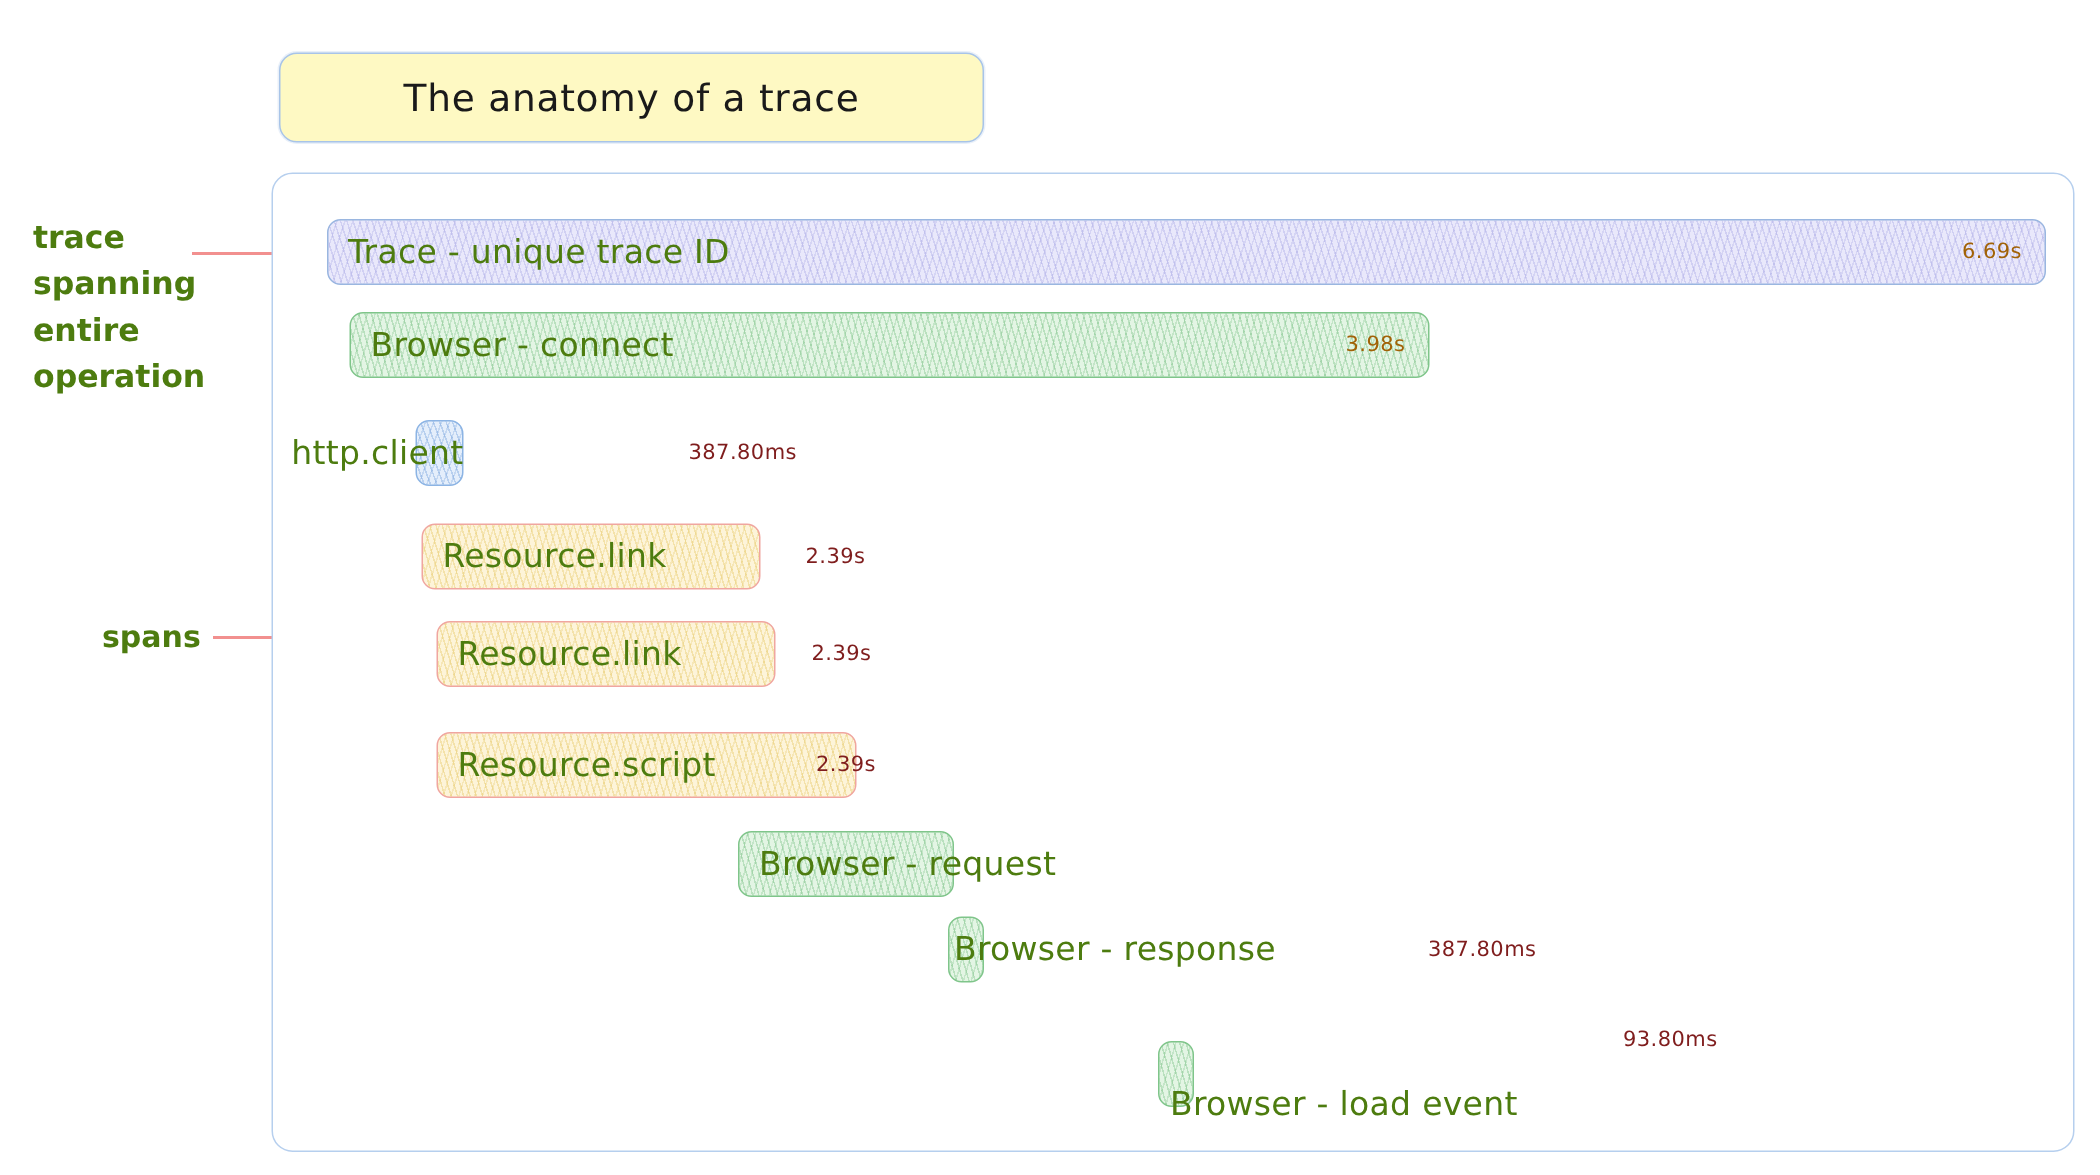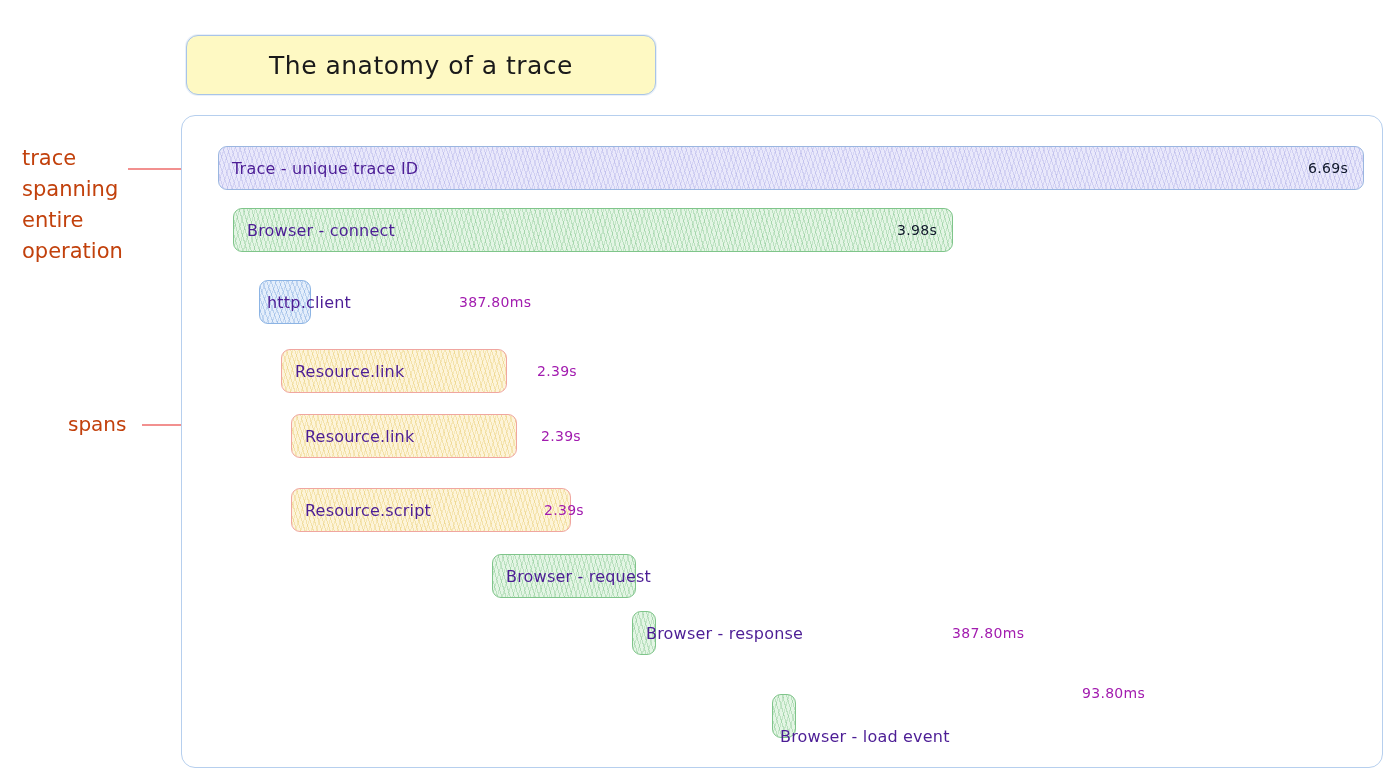--- a/index.html
+++ b/index.html
@@ -29,29 +29,29 @@
     position:relative;height:44px;border-radius:9px;
     display:flex;align-items:center;box-sizing:border-box;
     overflow:visible;
   }
   .bar .bg{
     position:absolute;inset:0;border-radius:9px;
     box-sizing:border-box;
   }
   .bar .label{
     position:relative;z-index:3;white-space:nowrap;
-    font-size:16px;color:#4c1d95;padding-left:14px;letter-spacing:.2px;
+    font-size:22px;color:#4d7c0f;padding-left:14px;letter-spacing:.2px;
   }
   .bar .dur-in{
     position:absolute;right:16px;top:50%;transform:translateY(-50%);
-    z-index:3;font-size:14px;color:#0f172a;letter-spacing:.3px;white-space:nowrap;
+    z-index:3;font-size:14px;color:#a16207;letter-spacing:.3px;white-space:nowrap;
   }
   .dur-out{
     position:absolute;top:50%;transform:translateY(-50%);
-    font-size:14px;color:#a21caf;letter-spacing:.3px;white-space:nowrap;
+    font-size:14px;color:#7f1d1d;letter-spacing:.3px;white-space:nowrap;
   }
 
   
   .fill-purple{
     background:
       repeating-linear-gradient(72deg, rgba(150,150,222,.30) 0 1px, rgba(255,255,255,0) 1px 4px),
       repeating-linear-gradient(108deg, rgba(150,150,222,.24) 0 1px, rgba(255,255,255,0) 1px 5px),
       #e9e8fb;
     border:1.4px solid #9ab6e0;
   }
@@ -71,21 +71,21 @@
   }
   .fill-yellow{
     background:
       repeating-linear-gradient(73deg, rgba(228,196,92,.38) 0 1px, rgba(255,255,255,0) 1px 4px),
       repeating-linear-gradient(107deg, rgba(228,196,92,.28) 0 1px, rgba(255,255,255,0) 1px 5px),
       #fdf4d9;
     border:1.4px solid #f0a6a0;
   }
 
   
-  .annot{position:absolute;font-size:20px;color:#c2410c;line-height:31px;white-space:pre-line;}
+  .annot{position:absolute;font-size:20px;color:#4d7c0f;line-height:31px;white-space:pre-line;font-weight:bold;}
   .leader{position:absolute;background:#f2908f;height:1.6px;}
   .vbracket{position:absolute;background:#f2908f;width:1.6px;}
 
   .op-text{font-size:21px;}
 </style>
 </head>
 <body>
 
 <div class="stage">
 
@@ -111,21 +111,21 @@
       <span class="label">Trace - unique trace ID</span>
       <span class="dur-in">6.69s</span>
     </div>
 
     <div class="bar" style="left:51px;top:92px;width:720px;position:absolute;">
       <div class="bg fill-green"></div>
       <span class="label">Browser - connect</span>
       <span class="dur-in">3.98s</span>
     </div>
 
-    <div class="bar" style="left:77px;top:164px;width:52px;position:absolute;">
+    <div class="bar" style="left:95px;top:164px;width:32px;position:absolute;justify-content:flex-end;">
       <div class="bg fill-blue"></div>
       <span class="label" style="padding-left:8px;">http.client</span>
     </div>
     <span class="dur-out" style="left:277px;top:186px;">387.80ms</span>
 
     <div class="bar" style="left:99px;top:233px;width:226px;position:absolute;">
       <div class="bg fill-yellow"></div>
       <span class="label">Resource.link</span>
     </div>
     <span class="dur-out" style="left:355px;top:255px;">2.39s</span>
@@ -142,21 +142,21 @@
     </div>
     <span class="dur-out" style="left:362px;top:394px;">2.39s</span>
 
     <div class="bar" style="left:310px;top:438px;width:144px;position:absolute;">
       <div class="bg fill-green"></div>
       <span class="label">Browser - request</span>
     </div>
 
     <div class="bar" style="left:450px;top:495px;width:24px;position:absolute;">
       <div class="bg fill-green"></div>
-      <span class="label" style="padding-left:14px;">Browser - response</span>
+      <span class="label" style="padding-left:4px;">Browser - response</span>
     </div>
     <span class="dur-out" style="left:770px;top:517px;">387.80ms</span>
 
     <div class="bar" style="left:590px;top:578px;width:24px;position:absolute;">
       <div class="bg fill-green"></div>
       <span class="label" style="padding-left:8px;margin-top:40px;">Browser - load event</span>
     </div>
     <span class="dur-out" style="left:900px;top:577px;">93.80ms</span>
 
   </div>

